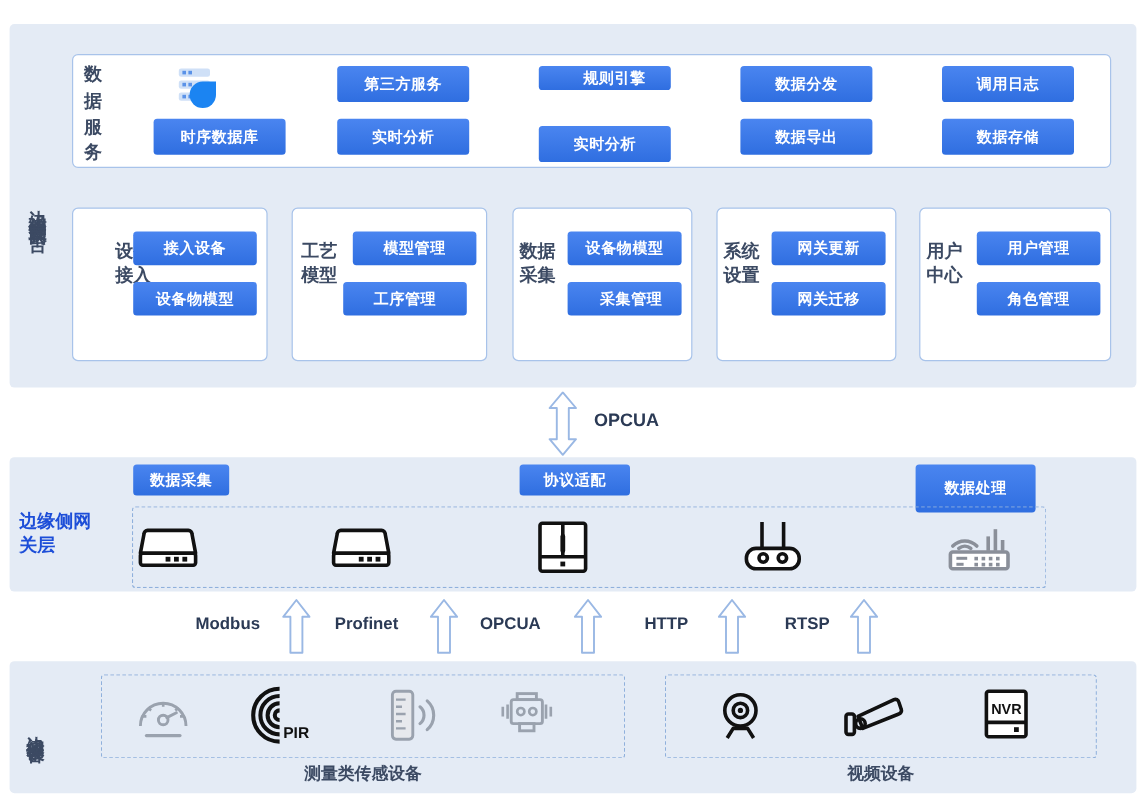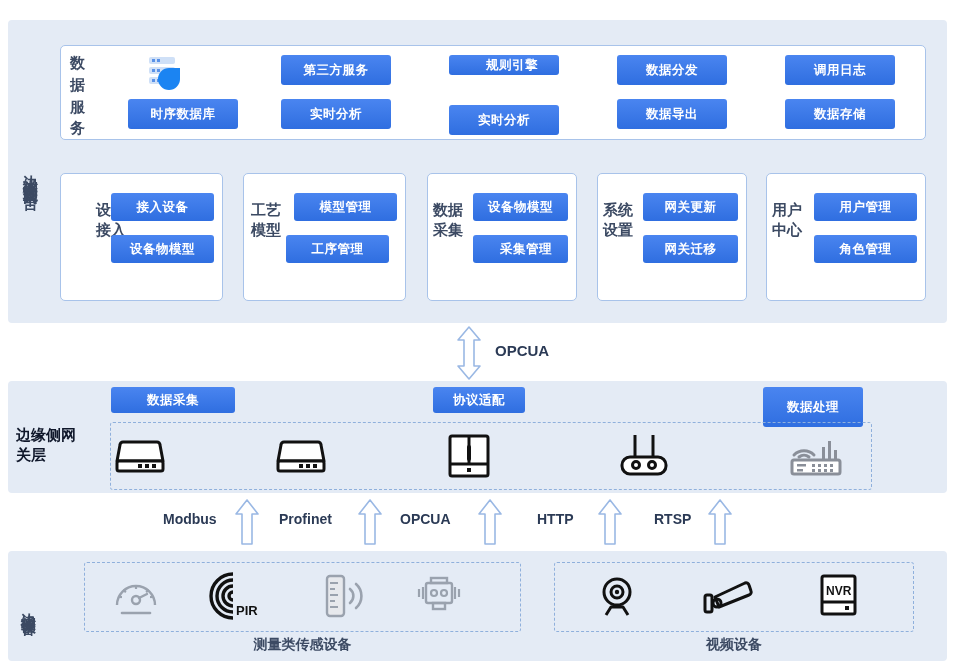--- a/index.html
+++ b/index.html
@@ -15,21 +15,21 @@
   
   .vlabel{
     position:absolute;
     writing-mode:vertical-rl;
     text-orientation:upright;
     font-size:15px;font-weight:700;color:#3c4a63;
     letter-spacing:3px;line-height:1;
     display:flex;align-items:center;justify-content:center;
   }
   .hlabel2{
-    position:absolute;font-size:15px;font-weight:700;color:#0f172a;
+    position:absolute;font-size:15px;font-weight:700;color:#1d4ed8;
     line-height:1.35;text-align:left;
   }
 
   
   .card{
     position:absolute;background:#ffffff;
     border:1px solid #a8c3ea;border-radius:5px;
     box-sizing:border-box;
   }
 
@@ -147,21 +147,21 @@
   </svg>
 </div>
 <div class="mqtt" style="left:495px;top:342px;">OPCUA</div>
 
 <div class="band" style="left:8px;top:381px;width:939px;height:112px;"></div>
 
 <div class="hlabel2" style="left:16px;top:425px;width:70px;">
   <span>边缘侧网关层</span>
 </div>
 
-<div class="btn" style="left:111px;top:387px;width:124px;height:26px;">数据采集</div>
+<div class="btn" style="left:111px;top:387px;width:80px;height:26px;">数据采集</div>
 <div class="btn" style="left:433px;top:387px;width:92px;height:26px;">协议适配</div>
 <div class="btn" style="left:763px;top:387px;width:100px;height:40px;">数据处理</div>
 
 <div class="dashed" style="left:110px;top:422px;width:762px;height:68px;"></div>
 
 <div class="ico" style="left:112px;top:437px;width:56px;height:40px;">
   <svg width="54" height="38" viewBox="0 0 54 38">
     <path d="M10 4 h34 a3 3 0 0 1 3 3 l3 16 h-46 l3 -16 a3 3 0 0 1 3 -3 z" fill="#fff" stroke="#111" stroke-width="3" stroke-linejoin="round"></path>
     <rect x="4" y="23" width="46" height="10" rx="2" fill="#fff" stroke="#111" stroke-width="3"></rect>
     <rect x="25" y="26" width="4" height="4" fill="#111"></rect>

